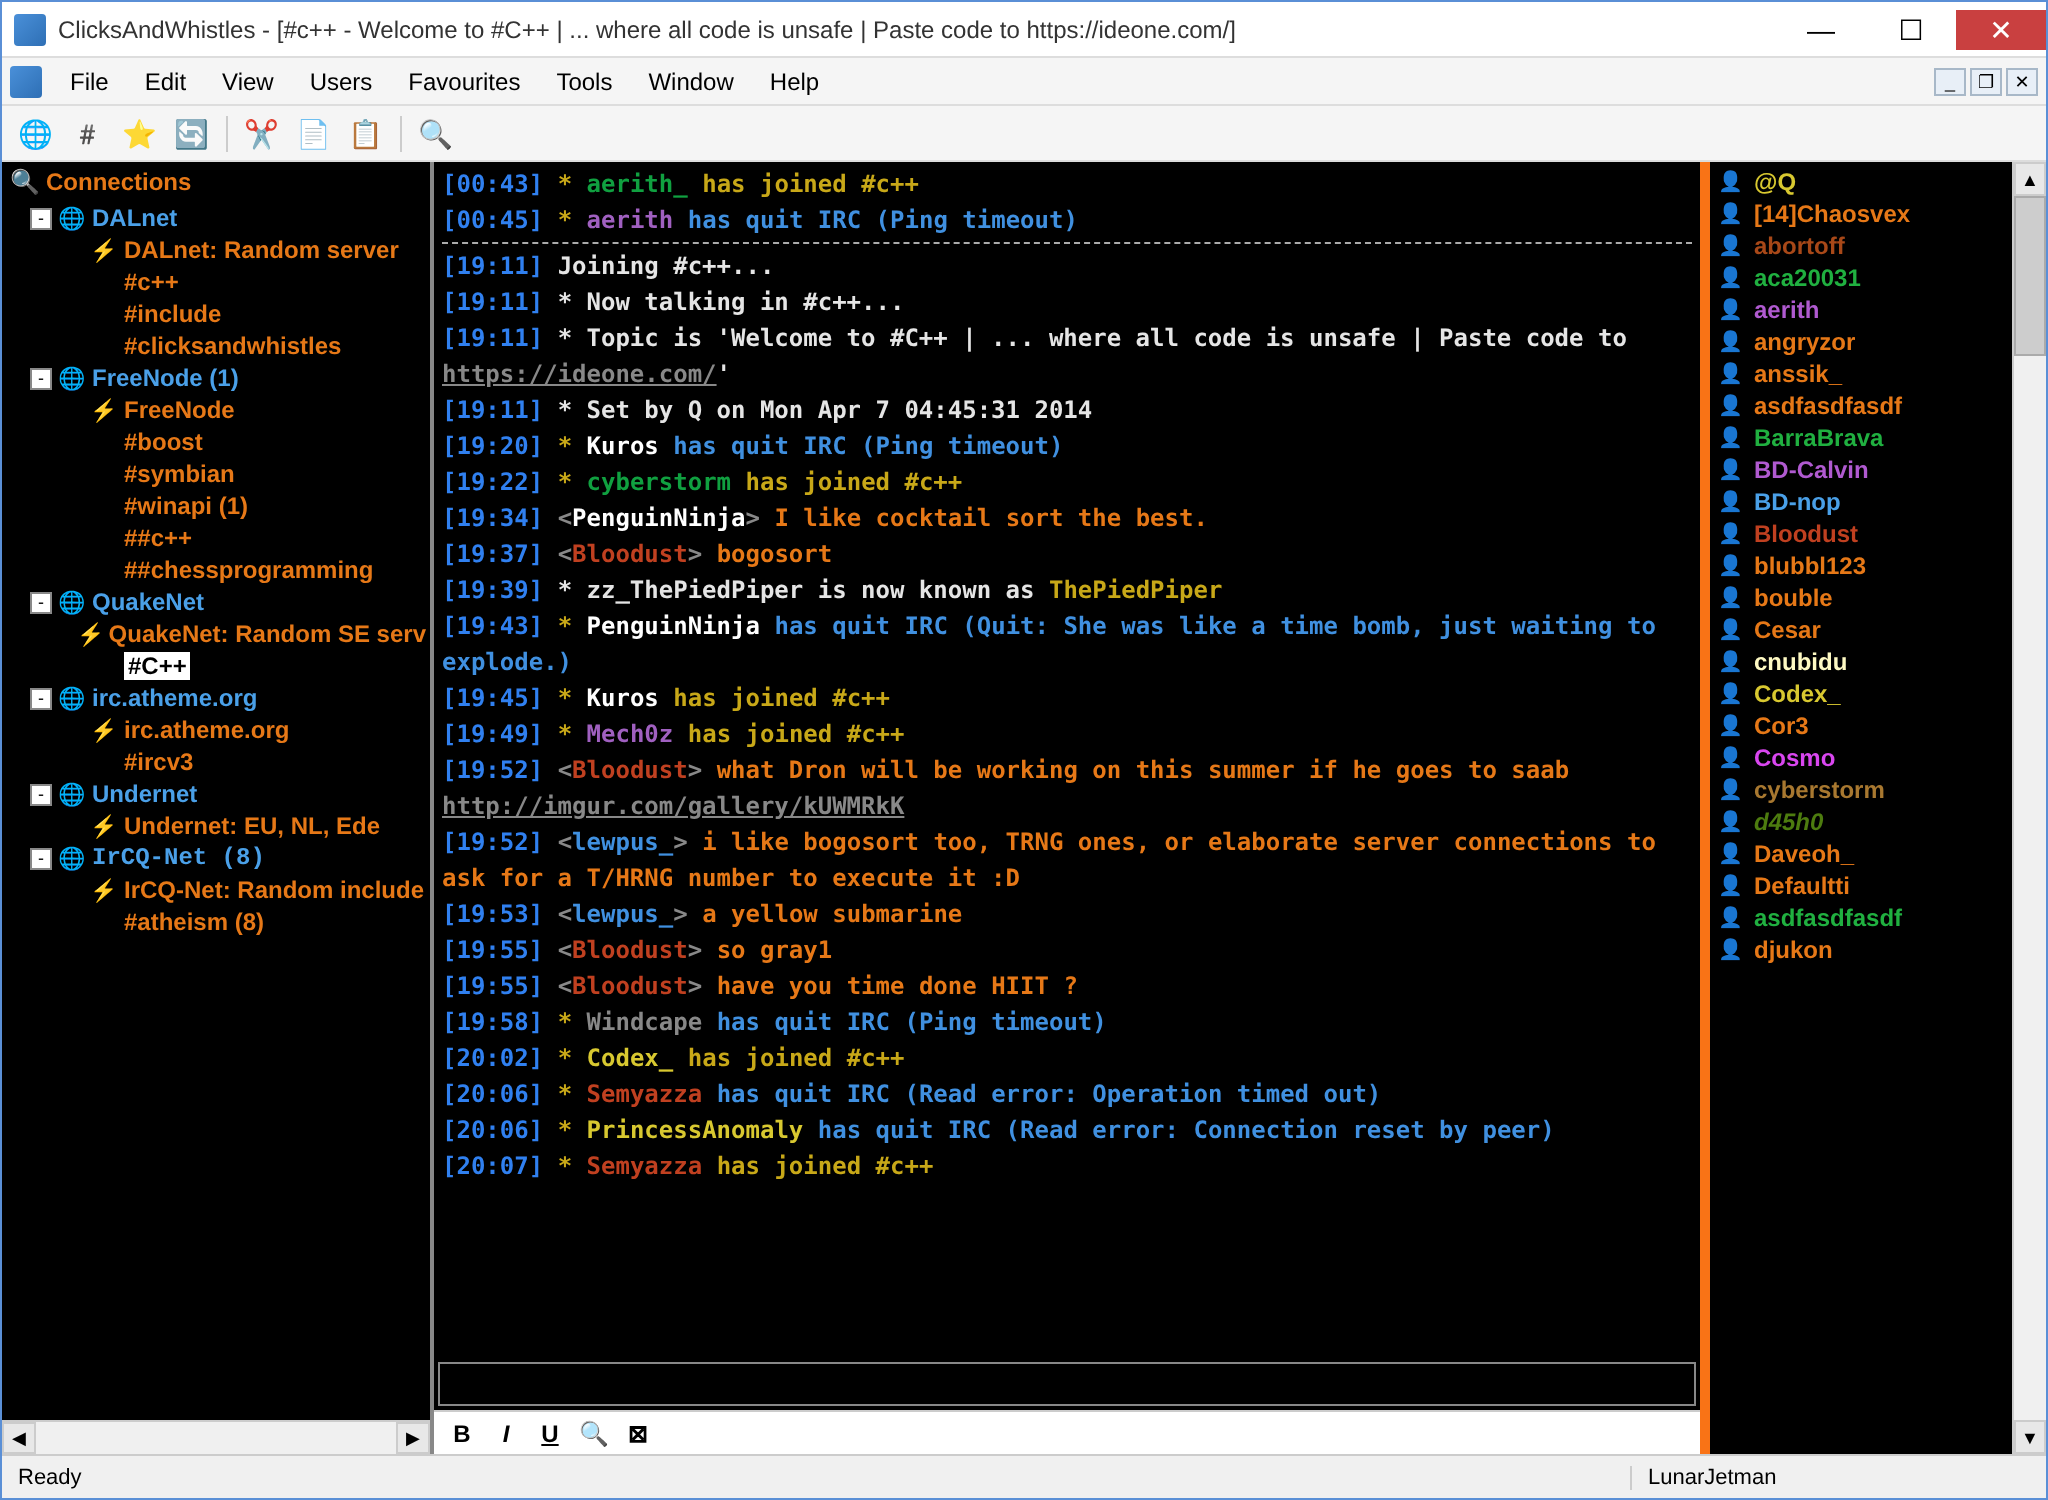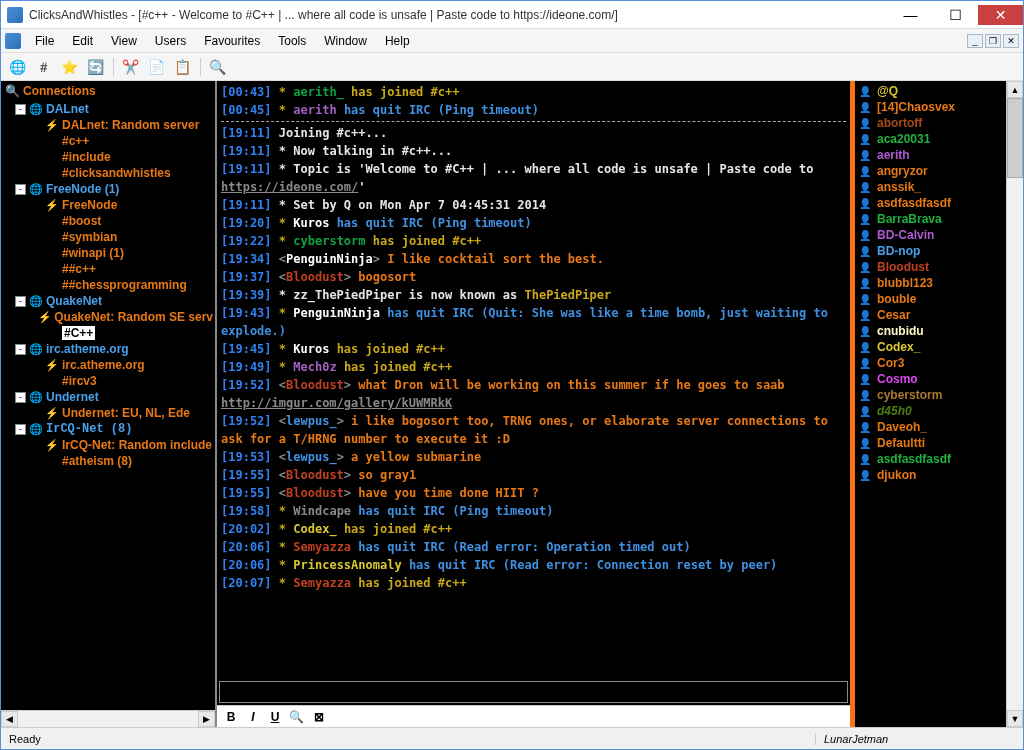--- a/index.html
+++ b/index.html
@@ -55,21 +55,21 @@
 .user-panel { width: 168px; background: #000; display: flex; overflow: hidden; }
 .user-body { flex: 1; overflow-y: hidden; padding: 2px 4px; }
 .user-scroll { width: 17px; background: #f0f0f0; border-left: 1px solid #ccc; display: flex; flex-direction: column; }
 .user-scroll .arrow { height: 17px; background: #e8e8e8; border: 1px solid #ccc; font-size: 9px; display:flex;align-items:center;justify-content:center; }
 .user-scroll .thumb { height: 80px; background: #cdcdcd; border: 1px solid #aaa; }
 .user-scroll .track { flex: 1; }
 .user-row { display: flex; align-items: center; padding: 1px 0; font-size: 12px; font-weight: bold; white-space: nowrap; }
 .user-icon { width: 16px; margin-right: 2px; font-size: 10px; }
 .statusbar { height: 22px; display: flex; align-items: center; padding: 0 8px; border-top: 1px solid #ccc; font-size: 11px; background: #f0f0f0; }
 .status-left { flex: 1; }
-.status-right { width: 200px; border-left: 1px solid #ccc; padding-left: 8px; font-style: italic; }
+.status-right { width: 200px; border-left: 1px solid #ccc; padding-left: 8px; }
 </style>
 </head>
 <body>
 
 <div class="titlebar">
   <div class="titlebar-icon"></div>
   <div class="titlebar-text">ClicksAndWhistles - [#c++ - Welcome to #C++ | ... where all code is unsafe | Paste code to https://ideone.com/]</div>
   <div class="titlebar-btns">
     <div class="titlebar-btn">—</div>
     <div class="titlebar-btn">☐</div>

